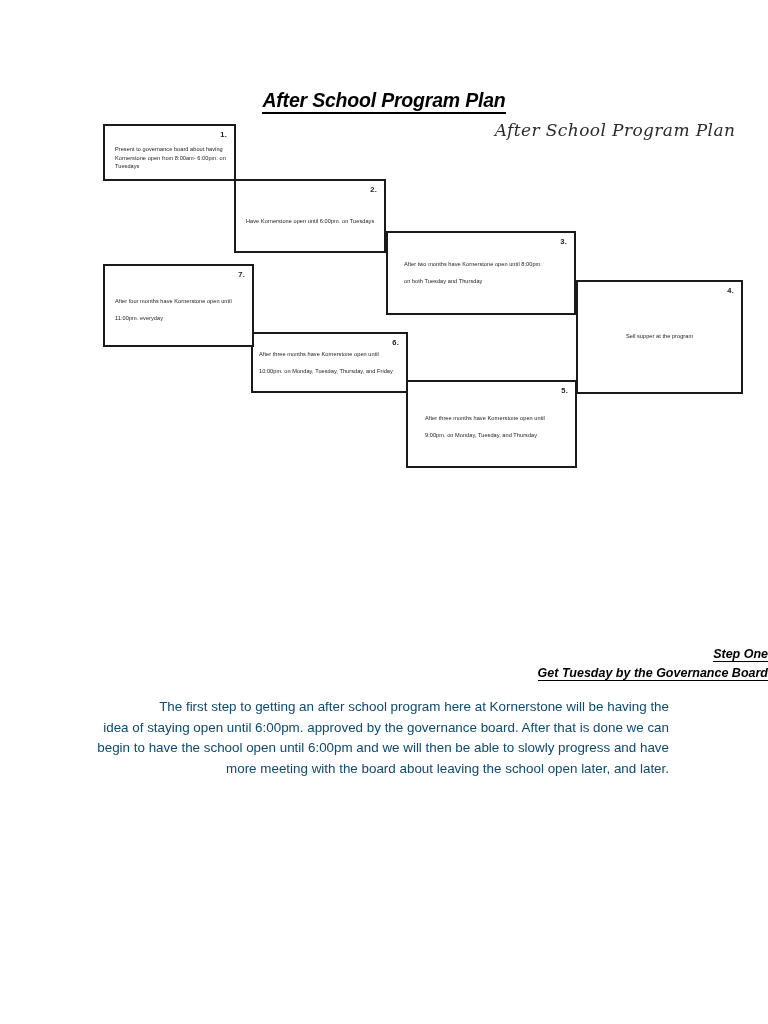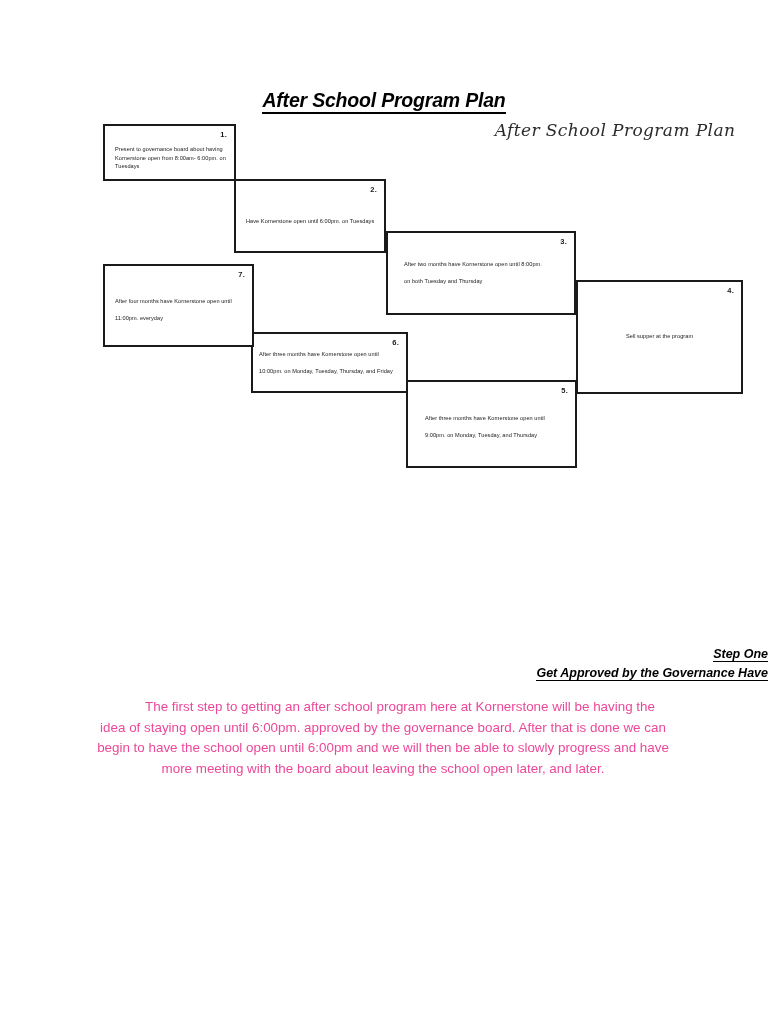--- a/index.html
+++ b/index.html
@@ -113,23 +113,23 @@
   .head-one { top: 645px; }
   .head-two { top: 664px; font-size: 12.5px; }
 
   .body-para {
     position: absolute;
     left: 97px;
     top: 684px;
     width: 572px;
     font-size: 13.4px;
     line-height: 20.4px;
-    text-align: center;
+    text-align: right;
     text-indent: 34px;
-    color: #ec4899;
+    color: #0c4a6e;
   }
 </style>
 </head>
 <body>
 
 <div class="page">
 
   <div class="doc-title">
     <span>After School Program Plan</span>
   </div>
@@ -176,18 +176,18 @@
       <div class="step-text" style="top:30px; left:10px;">After four months have Kornerstone open until</div>
       <div class="step-text" style="top:47px; left:10px;">11:00pm. everyday</div>
     </div>
 
   </div>
 
   <div class="section-head head-one">
     <span>Step One</span>
   </div>
   <div class="section-head head-two">
-    <span>Get Approved by the Governance Have</span>
+    <span>Get Tuesday by the Governance Board</span>
   </div>
 
   <p class="body-para">The first step to getting an after school program here at Kornerstone will be having the idea of staying open until 6:00pm. approved by the governance board. After that is done we can begin to have the school open until 6:00pm and we will then be able to slowly progress and have more meeting with the board about leaving the school open later, and later.</p>
 
 </div>
 
 </body></html>

